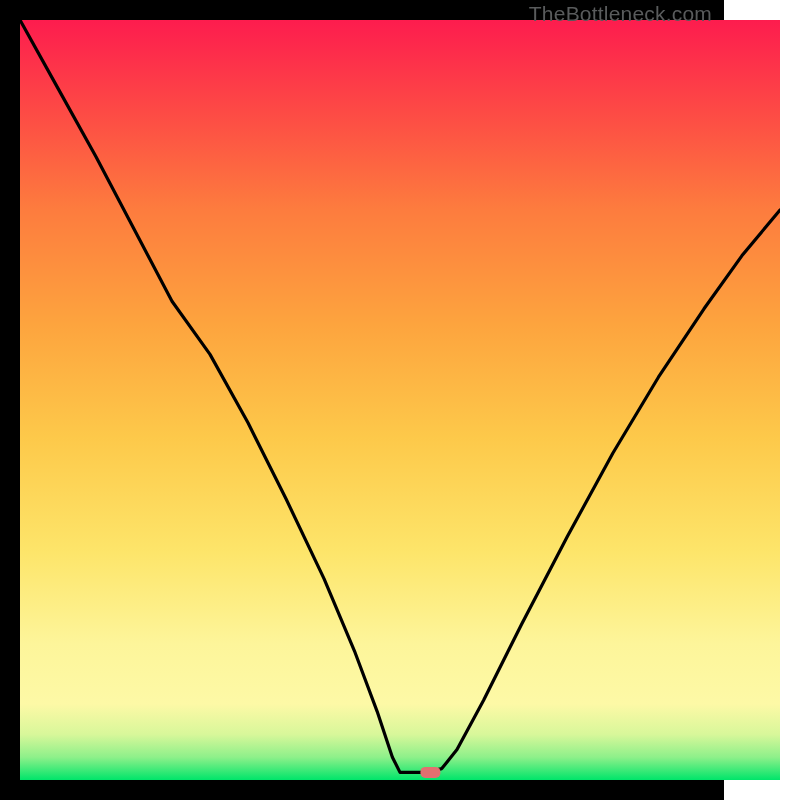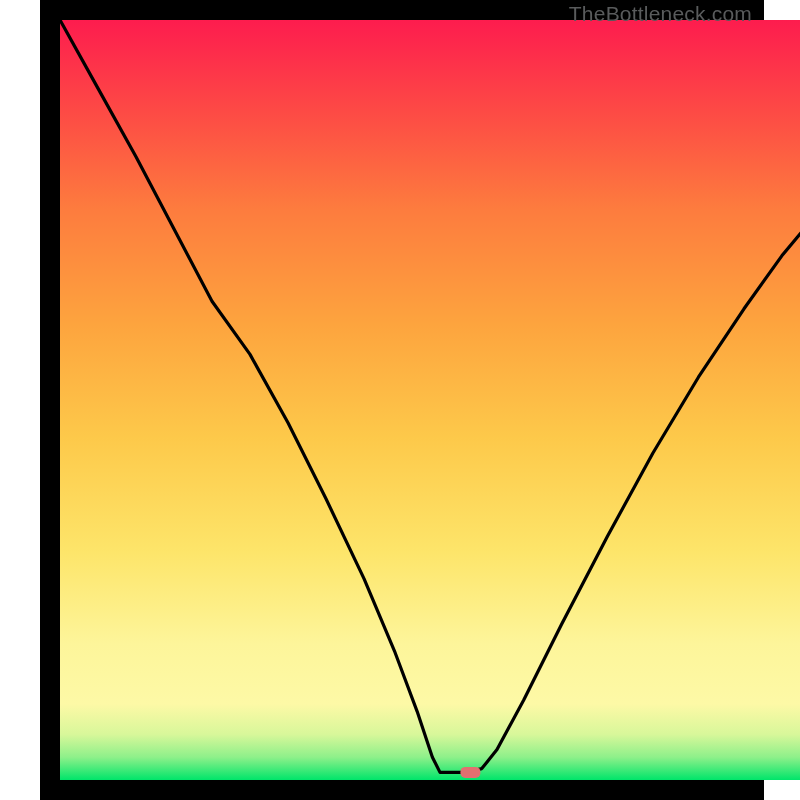--- a/index.html
+++ b/index.html
@@ -8,21 +8,20 @@
     width: 800px;
     height: 800px;
     overflow: hidden;
     font-family: Arial, Helvetica, sans-serif;
   }
   .chart-container {
     position: relative;
     width: 724px;
     height: 800px;
     background: #000;
-    margin-left: 40px;
   }
   .plot-area {
     position: absolute;
     left: 20px;
     top: 20px;
     width: 760px;
     height: 760px;
   }
   .watermark {
     position: absolute;

